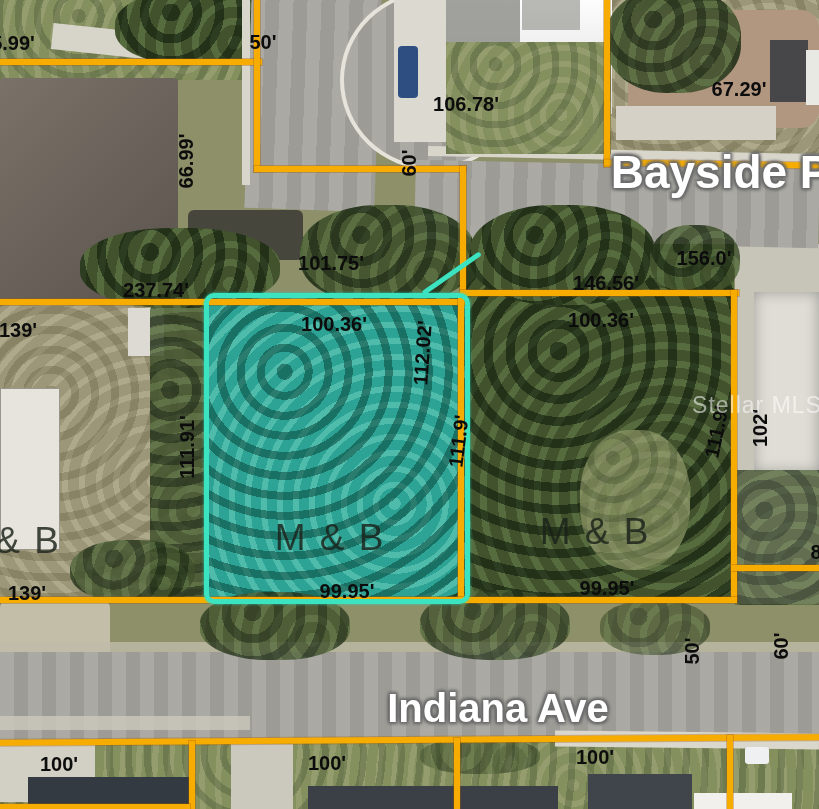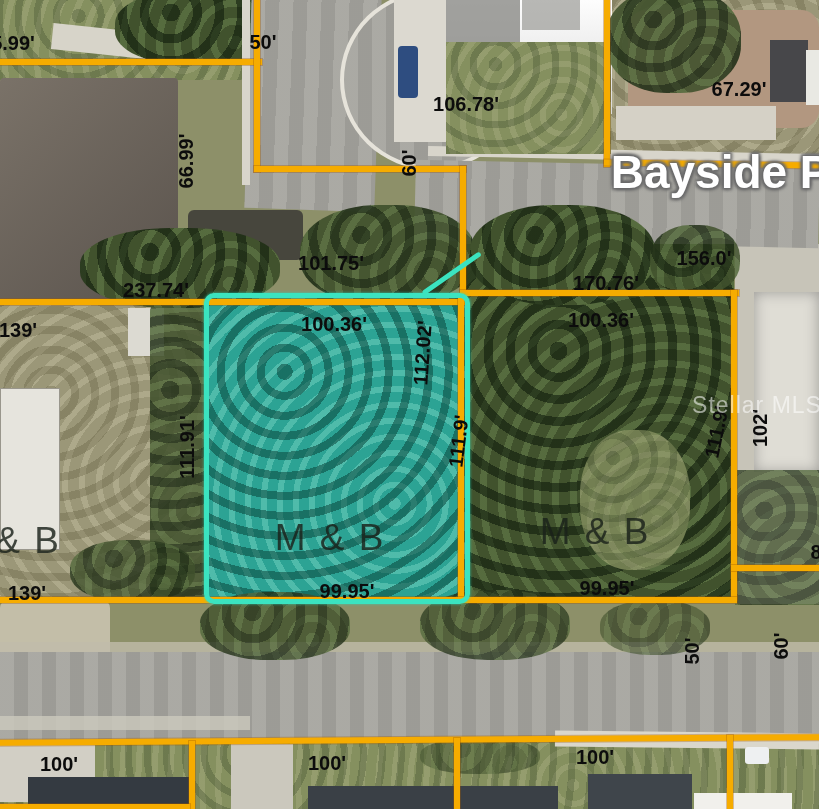--- a/index.html
+++ b/index.html
@@ -139,34 +139,35 @@
       <div class="lbl dim" style="left: 466px; top: 104px; transform: translate(-50%, -50%);">106.78'</div>
       <div class="lbl dim" style="left: 739px; top: 89px; transform: translate(-50%, -50%);">67.29'</div>
       <div class="lbl dim" style="left: 186px; top: 161px; transform: translate(-50%, -50%) rotate(-90deg);">66.99'</div>
       <div class="lbl dim" style="left: 409px; top: 163px; transform: translate(-50%, -50%) rotate(-90deg);">60'</div>
       <div class="lbl street lg" style="left: 727px; top: 172px; transform: translate(-50%, -50%);">Bayside Pl</div>
       <div class="lbl dim" style="left: 331px; top: 263px; transform: translate(-50%, -50%);">101.75'</div>
       <div class="lbl dim" style="left: 704px; top: 258px; transform: translate(-50%, -50%);">156.0'</div>
       <div class="lbl dim" style="left: 156px; top: 290px; transform: translate(-50%, -50%);">237.74'</div>
       <div class="lbl dim" style="left: 18px; top: 330px; transform: translate(-50%, -50%);">139'</div>
       <div class="lbl dim" style="left: 334px; top: 324px; transform: translate(-50%, -50%);">100.36'</div>
-      <div class="lbl dim" style="left: 606px; top: 283px; transform: translate(-50%, -50%);">170.76'</div>
+      <div class="lbl dim" style="left: 606px; top: 283px; transform: translate(-50%, -50%);">146.56'</div>
       <div class="lbl dim" style="left: 601px; top: 320px; transform: translate(-50%, -50%);">100.36'</div>
       <div class="lbl dim" style="left: 423px; top: 353px; transform: translate(-50%, -50%) rotate(-86deg);">112.02'</div>
       <div class="lbl dim" style="left: 187px; top: 447px; transform: translate(-50%, -50%) rotate(-90deg);">111.91'</div>
       <div class="lbl dim" style="left: 459px; top: 441px; transform: translate(-50%, -50%) rotate(-83deg);">111.9'</div>
       <div class="lbl dim" style="left: 717px; top: 432px; transform: translate(-50%, -50%) rotate(-78deg);">111.9'</div>
       <div class="lbl dim" style="left: 760px; top: 428px; transform: translate(-50%, -50%) rotate(-90deg);">102'</div>
       <div class="lbl mb" style="left: 330px; top: 538px; transform: translate(-50%, -50%);">M &amp; B</div>
       <div class="lbl mb" style="left: 595px; top: 532px; transform: translate(-50%, -50%);">M &amp; B</div>
       <div class="lbl mb" style="left: 28px; top: 541px; transform: translate(-50%, -50%);">&amp; B</div>
       <div class="lbl dim" style="left: 347px; top: 591px; transform: translate(-50%, -50%);">99.95'</div>
       <div class="lbl dim" style="left: 607px; top: 588px; transform: translate(-50%, -50%);">99.95'</div>
       <div class="lbl dim" style="left: 27px; top: 593px; transform: translate(-50%, -50%);">139'</div>
       <div class="lbl dim" style="left: 692px; top: 651px; transform: translate(-50%, -50%) rotate(-90deg);">50'</div>
       <div class="lbl dim" style="left: 781px; top: 646px; transform: translate(-50%, -50%) rotate(-90deg);">60'</div>
+      <div class="lbl street md" style="left: 498px; top: 708px; transform: translate(-50%, -50%);">Indiana Ave</div>
       <div class="lbl dim" style="left: 59px; top: 764px; transform: translate(-50%, -50%);">100'</div>
       <div class="lbl dim" style="left: 327px; top: 763px; transform: translate(-50%, -50%);">100'</div>
       <div class="lbl dim" style="left: 595px; top: 757px; transform: translate(-50%, -50%);">100'</div>
       <div class="lbl dim" style="left: 816px; top: 552px; transform: translate(-50%, -50%);">8</div>
       <div class="lbl wm" style="left: 757px; top: 405px; transform: translate(-50%, -50%);">Stellar MLS</div>
     </div>
 </div>
 
 </body></html>

